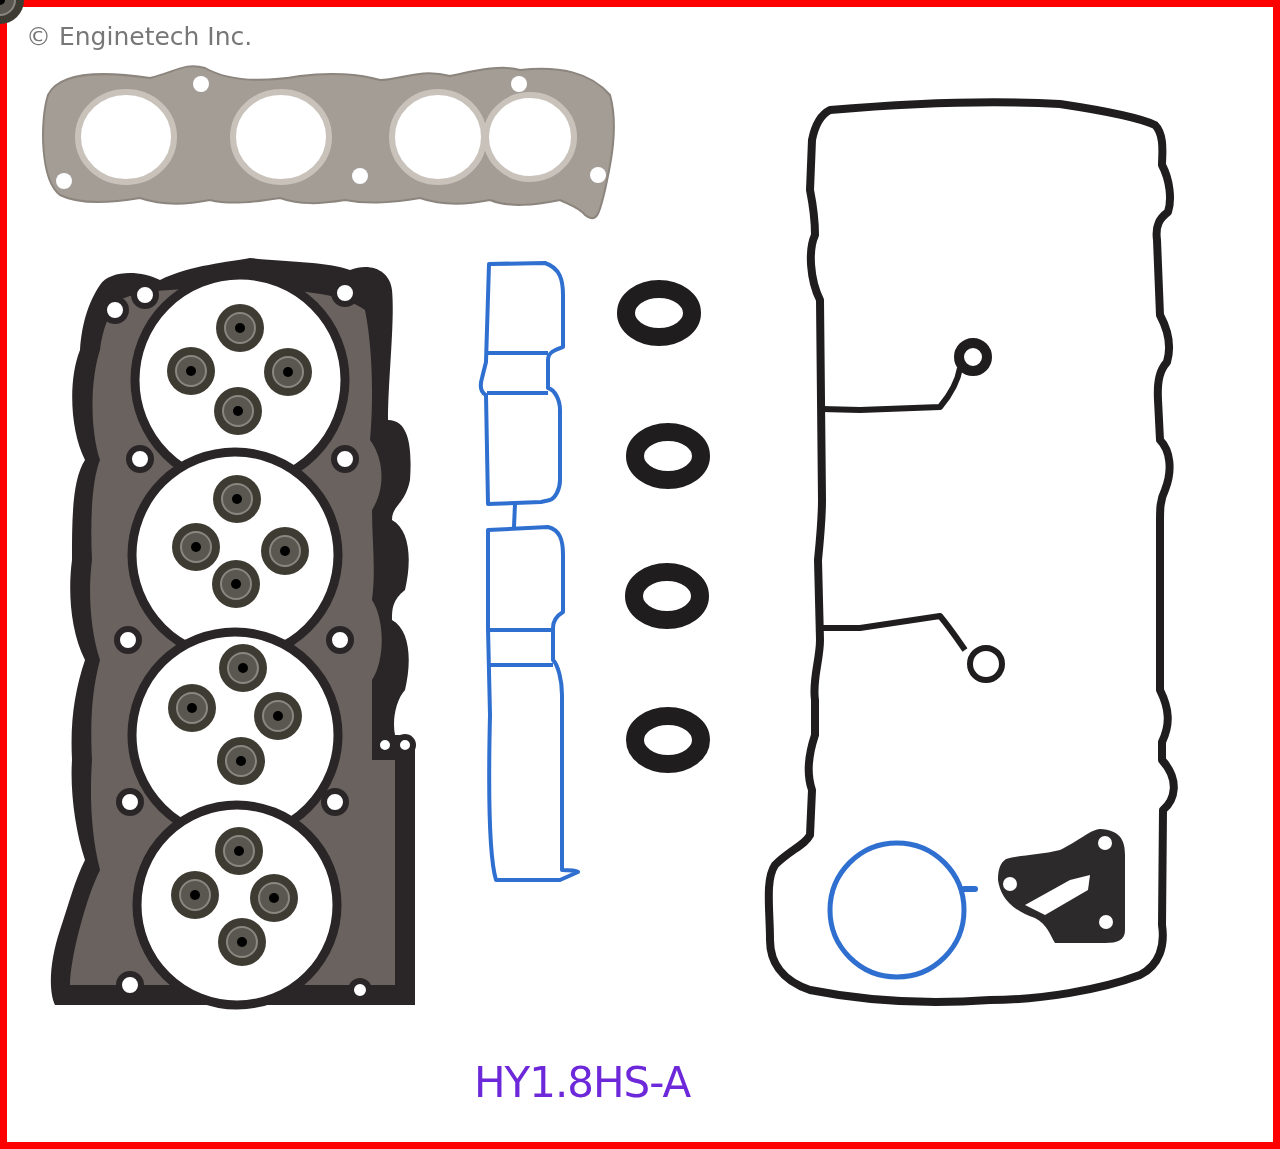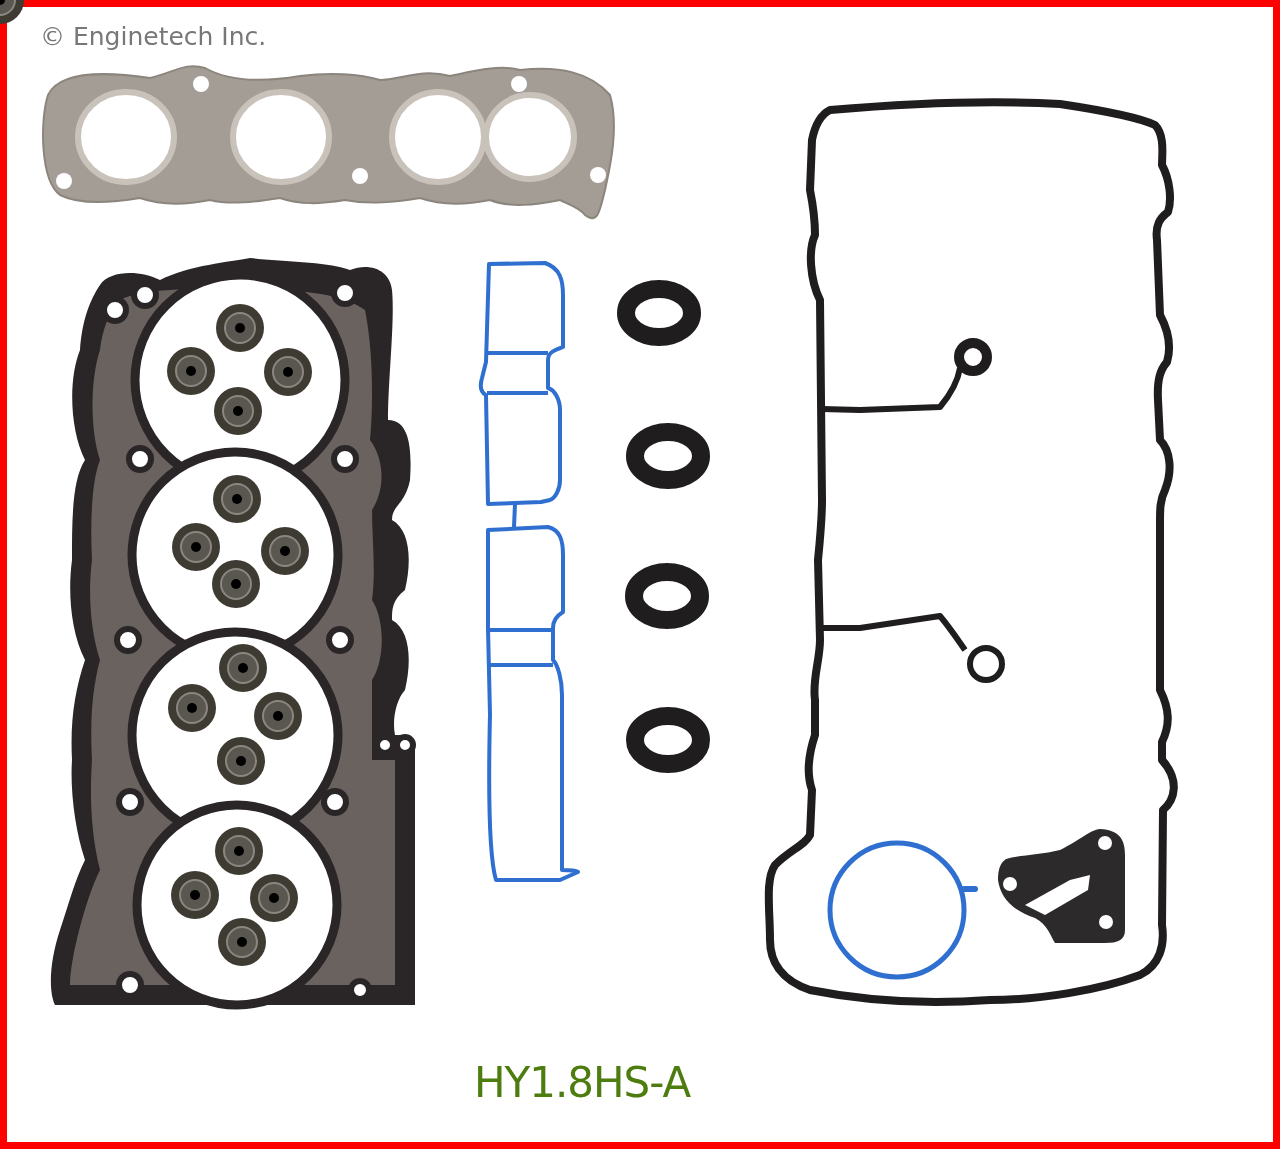--- a/index.html
+++ b/index.html
@@ -9,26 +9,25 @@
     width: 1280px; height: 1149px;
     box-sizing: border-box;
     border: 7px solid #ff0000;
     background: #ffffff;
   }
   .copyright {
     position: absolute; left: 26px; top: 22px;
     font-family: "DejaVu Sans", sans-serif;
     font-size: 25px; color: #777777;
     letter-spacing: 0px;
-    margin-left: 14px;
   }
   .part-number {
     position: absolute; left: 474px; top: 1058px;
     font-family: "DejaVu Sans", sans-serif;
-    font-size: 42px; color: #4d7c0f;
+    font-size: 42px; color: #6d28d9;
     letter-spacing: -1px;
   }
   svg.art { position: absolute; left: 0; top: 0; }
 </style>
 </head>
 <body>
 
 <div class="frame"></div>
 
 <svg class="art" width="1280" height="1149" viewBox="0 0 1280 1149">

